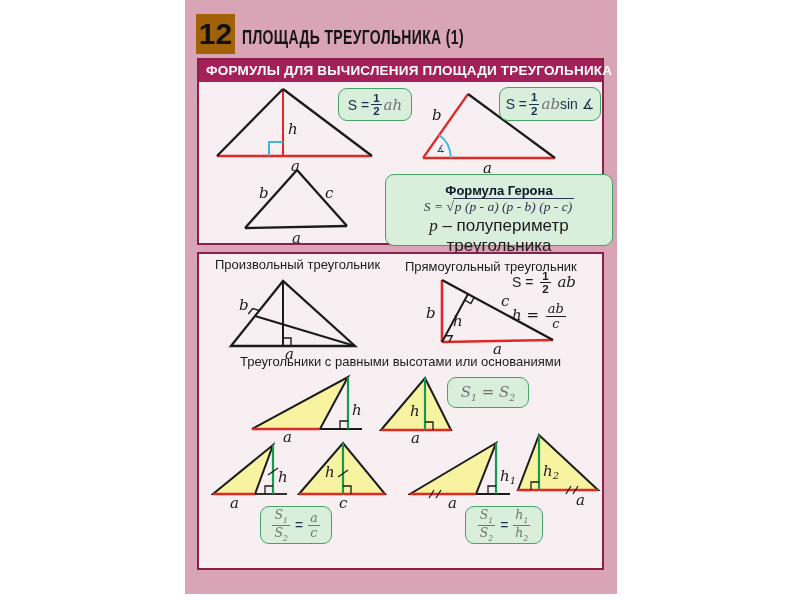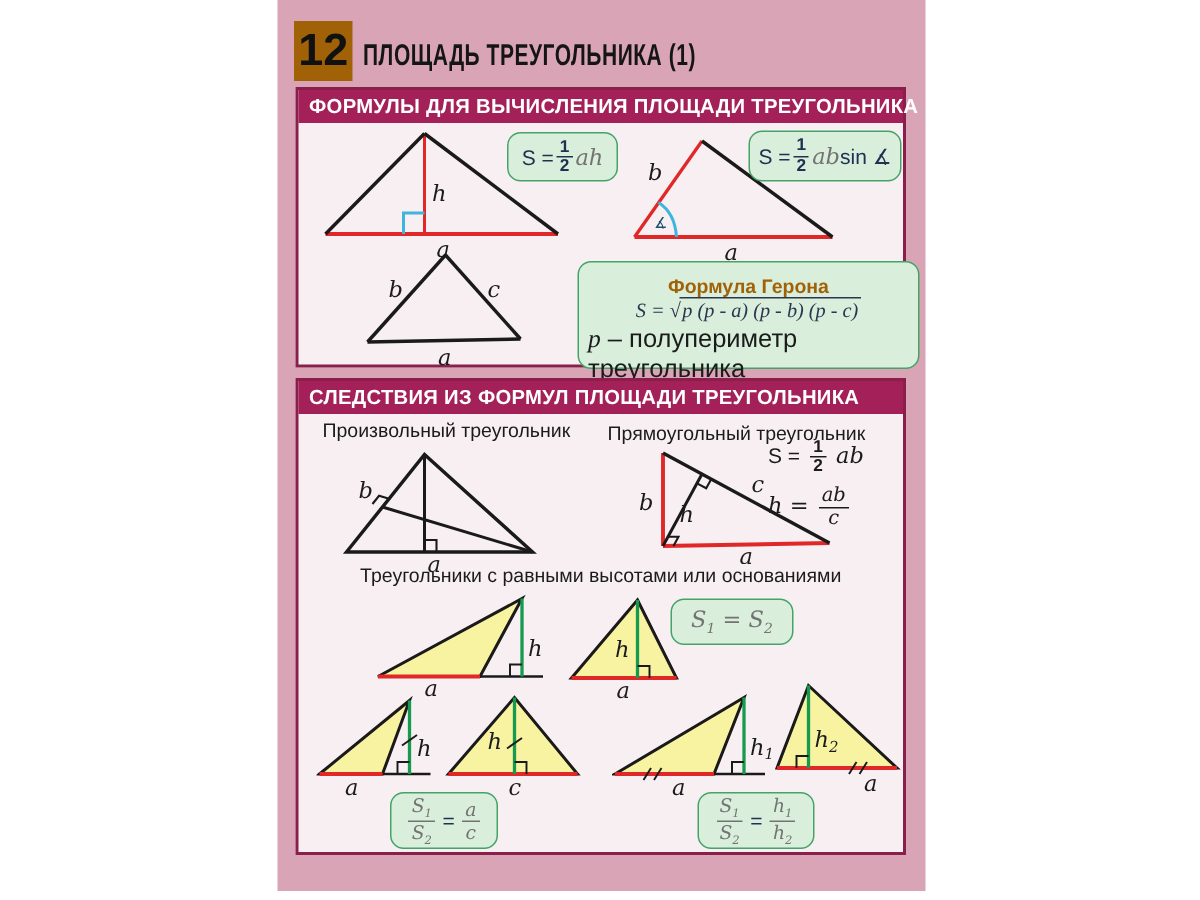--- a/index.html
+++ b/index.html
@@ -9,21 +9,21 @@
 
   
   .badge{position:absolute;left:11px;top:14px;width:39px;height:40px;background:#a16207;
          color:#111;font-weight:700;font-size:30px;display:flex;align-items:center;justify-content:center;}
   .series{position:absolute;left:58px;top:15px;font-size:9.5px;font-weight:700;letter-spacing:1px;color:#222;white-space:nowrap;}
   .title{position:absolute;left:57px;top:26px;font-size:20px;font-weight:700;color:#151515;
          transform:scaleX(.7);transform-origin:left top;white-space:nowrap;letter-spacing:.5px;}
 
   
   .panel{position:absolute;left:12px;width:407px;border:2px solid #8a1f4a;background:#f8eff2;box-sizing:border-box;}
-  .panel1{top:58px;height:187px;}
+  .panel1{top:58px;height:187px;text-align:center;}
   .panel2{top:252px;height:318px;}
   .banner{background:#a32058;color:#fff;font-weight:700;font-size:13.5px;padding:3px 7px 4px 7px;letter-spacing:.2px;white-space:nowrap;}
   .pbody{position:relative;width:100%;height:calc(100% - 22px);}
 
   .abs{position:absolute;}
 
   
   .mt{font-family:Liberation Serif, serif;font-style:italic;}
   svg text{font-family:"DejaVu Serif",serif;font-style:italic;font-size:15px;fill:#1b1b1b;}
   svg .sub{font-size:10px;}
@@ -32,21 +32,21 @@
   .gbox{position:absolute;background:#d9eedb;border:1.6px solid #44a468;border-radius:9px;
         color:#203252;display:flex;align-items:center;justify-content:center;}
   .frac{display:inline-flex;flex-direction:column;align-items:center;line-height:1.05;vertical-align:middle;margin:0 2px;}
   .frac .num{border-bottom:1.2px solid currentColor;padding:0 2px;}
   .fs{font-size:14px;color:#203252;}
   .fv{font-family:"DejaVu Serif",serif;font-style:italic;font-size:15px;color:#737373;}
   .ffrac{font-size:11.5px;font-weight:600;}
   sub{font-size:.62em;}
 
   .heron{flex-direction:column;padding:4px 6px;gap:1px;}
-  .heron .ht{font-weight:700;font-size:13px;color:#a16207;margin-top:19px;}
+  .heron .ht{font-weight:700;font-size:13px;color:#0f172a;margin-top:19px;}
   .heron .hf{font-size:13.5px;color:#2c3550;}
   .heron .radicand{border-top:1.4px solid #2c3550;padding:0 2px;margin-left:-1px;}
   .heron .hn{font-size:17px;color:#1b1b1b;font-style:normal;font-family:"Liberation Sans",sans-serif;}
 
   .colhead{font-size:13px;color:#1b1b1b;white-space:nowrap;}
   .blackf{font-family:"DejaVu Serif",serif;font-style:italic;font-size:15px;color:#1b1b1b;white-space:nowrap;}
   .eqhead{left:0;right:0;top:100px;text-align:center;font-size:13px;color:#1b1b1b;}
 </style>
 </head>
 <body>
@@ -112,21 +112,20 @@
         <div class="gbox heron" style="left:186px;top:92px;width:214px;height:62px;">
           <div class="ht">Формула Герона</div>
           <div class="hf mt"><span>S = </span><span>√</span><span class="radicand">p (p - a) (p - b) (p - c)</span></div>
           <div class="hn"><span class="mt">p</span><span> – полупериметр треугольника</span></div>
         </div>
 
       </div>
     </div>
 
     <div class="panel panel2">
-      <div class="banner">СЛЕДСТВИЯ ИЗ ФОРМУЛ ПЛОЩАДИ ТРЕУГОЛЬНИКА</div>
       <div class="pbody">
 
         <div class="abs colhead" style="left:206px;top:5px;">Прямоугольный треугольник</div>
         <div class="abs colhead" style="left:16px;top:3px;">Произвольный треугольник</div>
 
         <svg class="abs" style="left:28px;top:22px;" width="135" height="84" viewBox="0 0 135 84">
           <polygon points="4,70 56,5 128,70" fill="none" stroke="#1a1a1a" stroke-width="2.3"></polygon>
           <line x1="56" y1="5" x2="56" y2="70" stroke="#1a1a1a" stroke-width="2"></line>
           <polyline points="56,62 64,62 64,70" fill="none" stroke="#1a1a1a" stroke-width="1.4"></polyline>
           <line x1="128" y1="70" x2="28" y2="40" stroke="#1a1a1a" stroke-width="2"></line>

